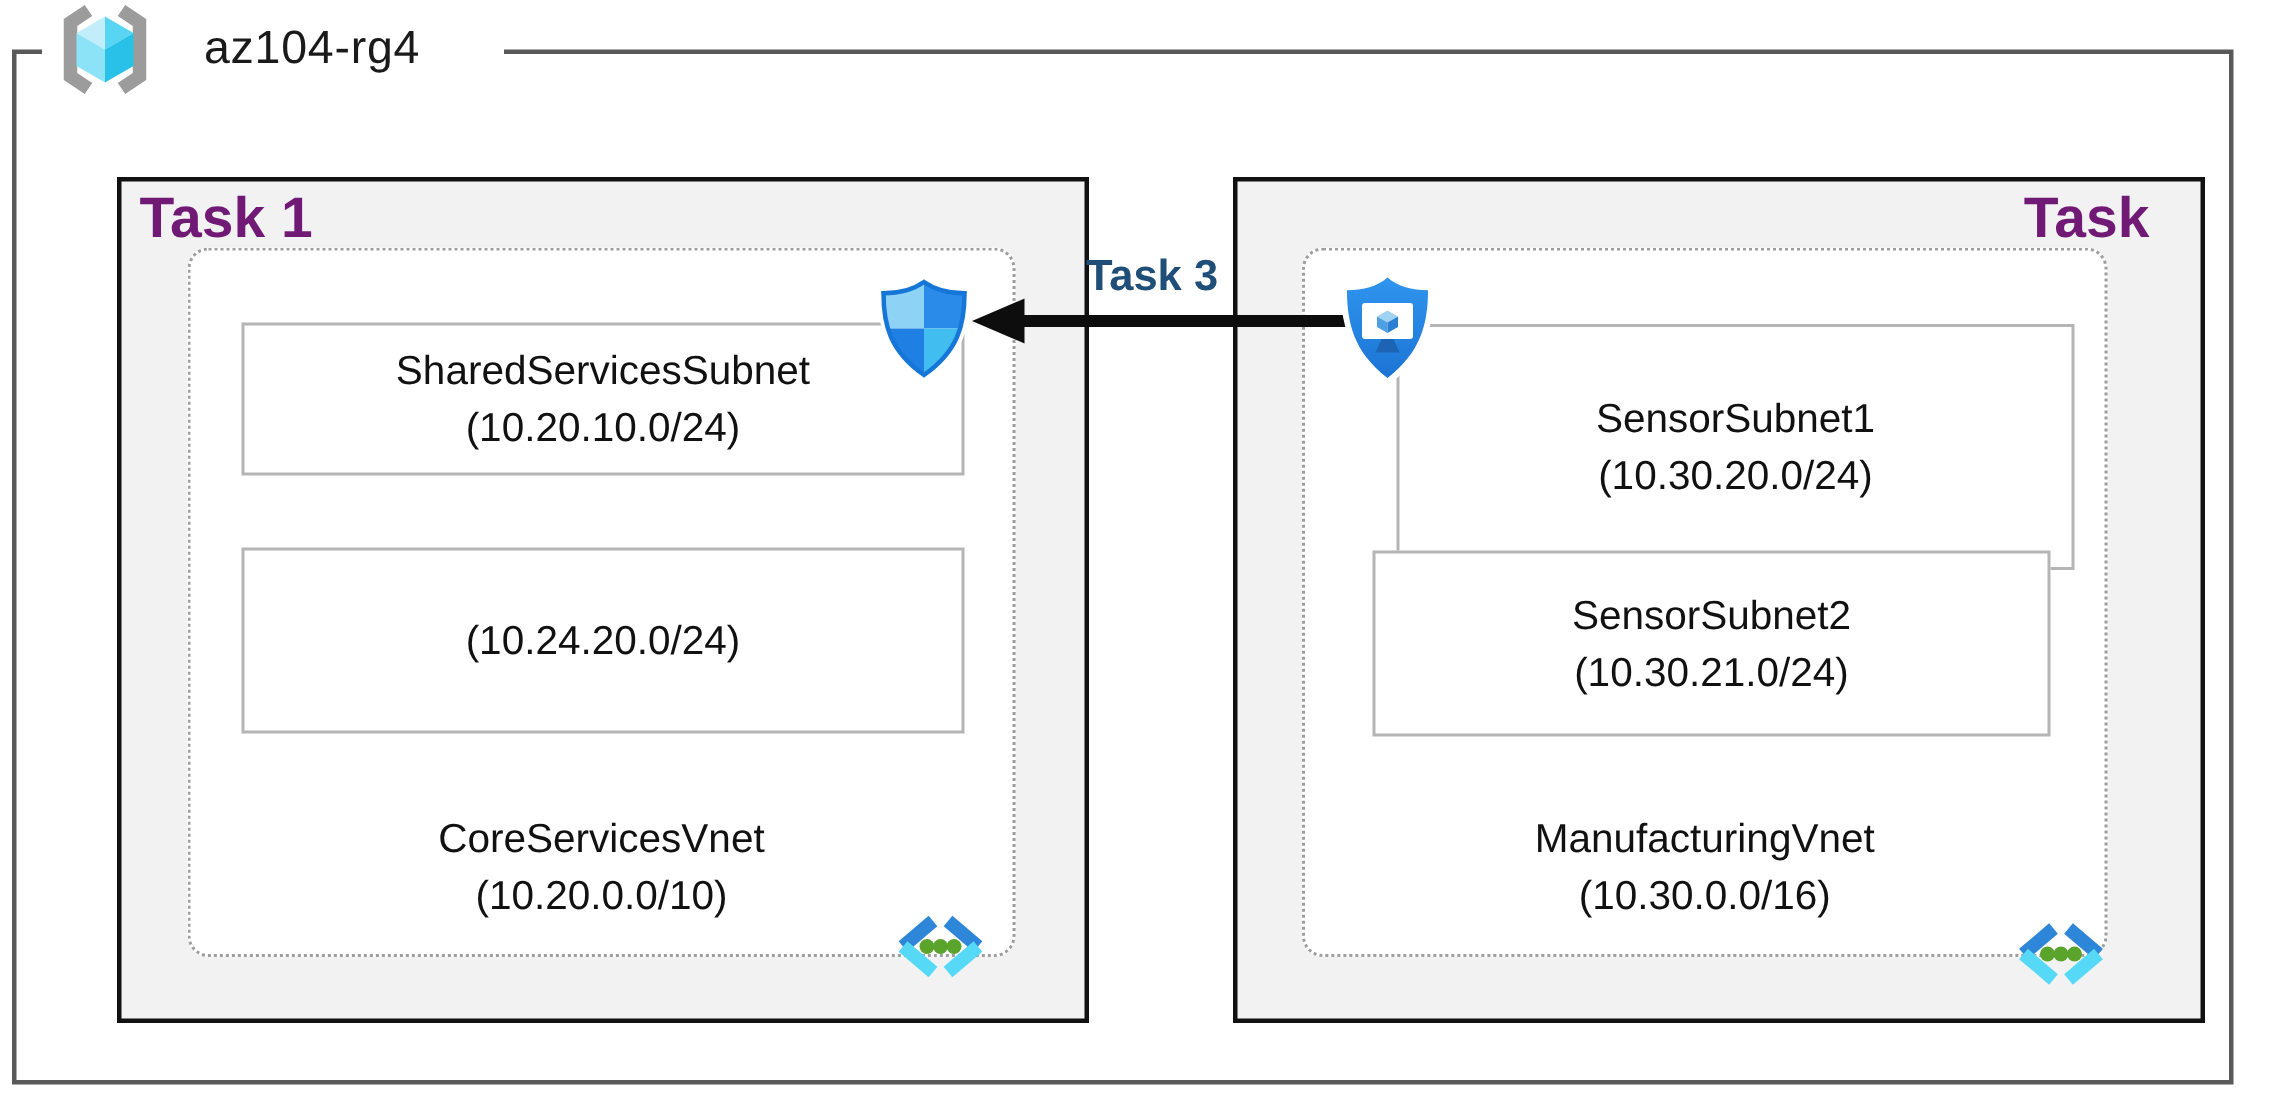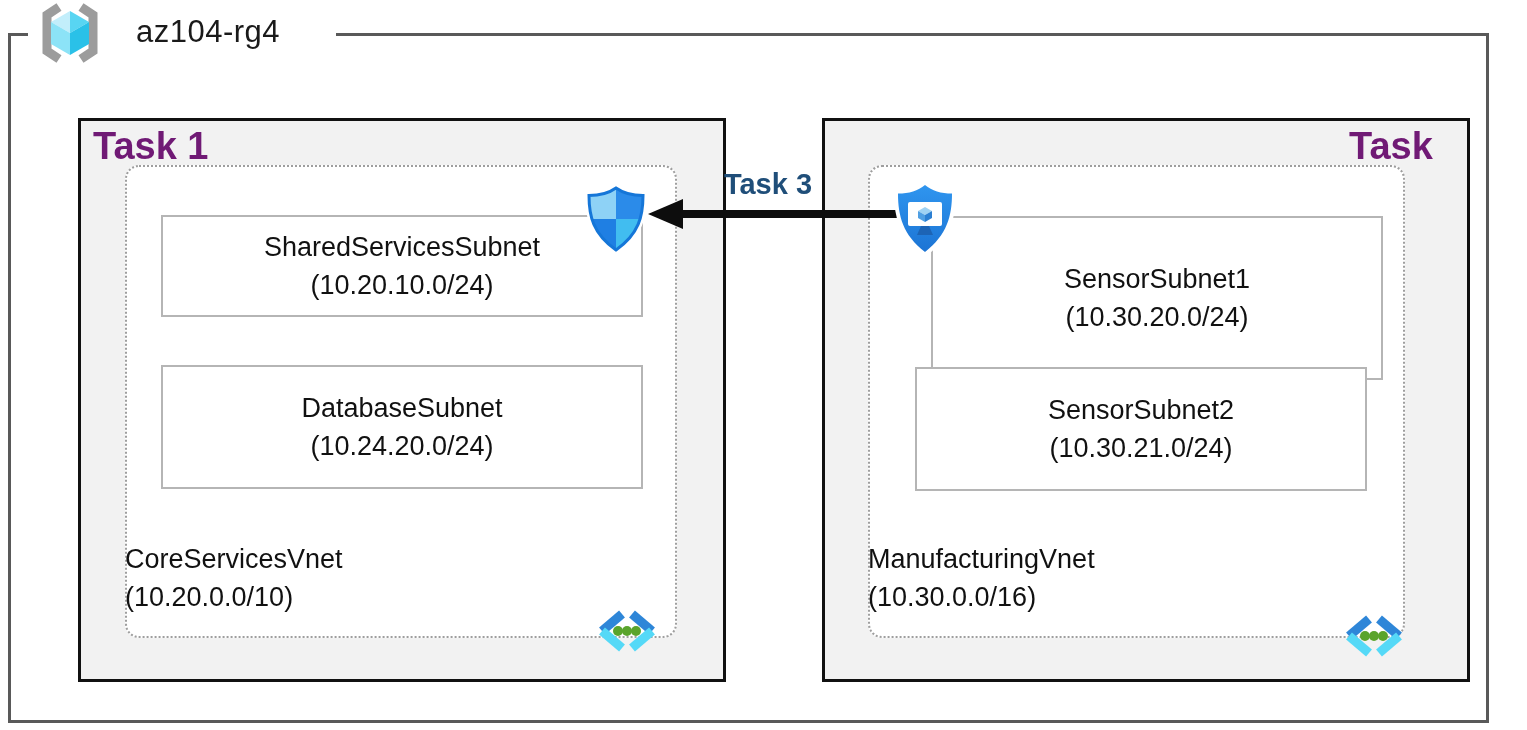--- a/index.html
+++ b/index.html
@@ -33,21 +33,21 @@
   
   .subnet-box { background: #ffffff; border: 2px solid #b5b5b5;
     display: flex; flex-direction: column; align-items: center; justify-content: center;
     text-align: center; font-size: 27px; color: #111111; line-height: 38px; }
   .sn-l1 { left: 161px; top: 215px; width: 482px; height: 102px; }
   .sn-l2 { left: 161px; top: 365px; width: 482px; height: 124px; }
   .sn-r1 { left: 915px; top: 216px; width: 452px; height: 164px; margin-left: 16px; }
   .sn-r2 { left: 915px; top: 367px; width: 452px; height: 124px; }
 
   
-  .vnet-name { top: 540px; font-size: 27px; color: #111111; line-height: 38px; }
+  .vnet-name { top: 540px; text-align: center; font-size: 27px; color: #111111; line-height: 38px; }
   .vnet-name.left  { left: 125px; width: 552px; }
   .vnet-name.right { left: 868px; width: 537px; }
 
   
   .arrow-line { left: 680px; top: 210px; width: 218px; height: 8px; background: #0d0d0d; }
   .arrow-head { left: 648px; top: 199px; width: 0; height: 0;
     border-top: 15px solid transparent; border-bottom: 15px solid transparent;
     border-right: 35px solid #0d0d0d; }
 
   
@@ -86,21 +86,20 @@
   <div class="abs task-label task2-label">Task 2</div>
 
   <div class="abs vnet-box left"></div>
   <div class="abs vnet-box right"></div>
 
   <div class="abs subnet-box sn-l1">
     <div>SharedServicesSubnet</div>
     <div>(10.20.10.0/24)</div>
   </div>
   <div class="abs subnet-box sn-l2">
-    <div>DatabaseSubnet</div>
     <div>(10.24.20.0/24)</div>
   </div>
 
   <div class="abs subnet-box sn-r1">
     <div>SensorSubnet1</div>
     <div>(10.30.20.0/24)</div>
   </div>
   <div class="abs subnet-box sn-r2">
     <div>SensorSubnet2</div>
     <div>(10.30.21.0/24)</div>

